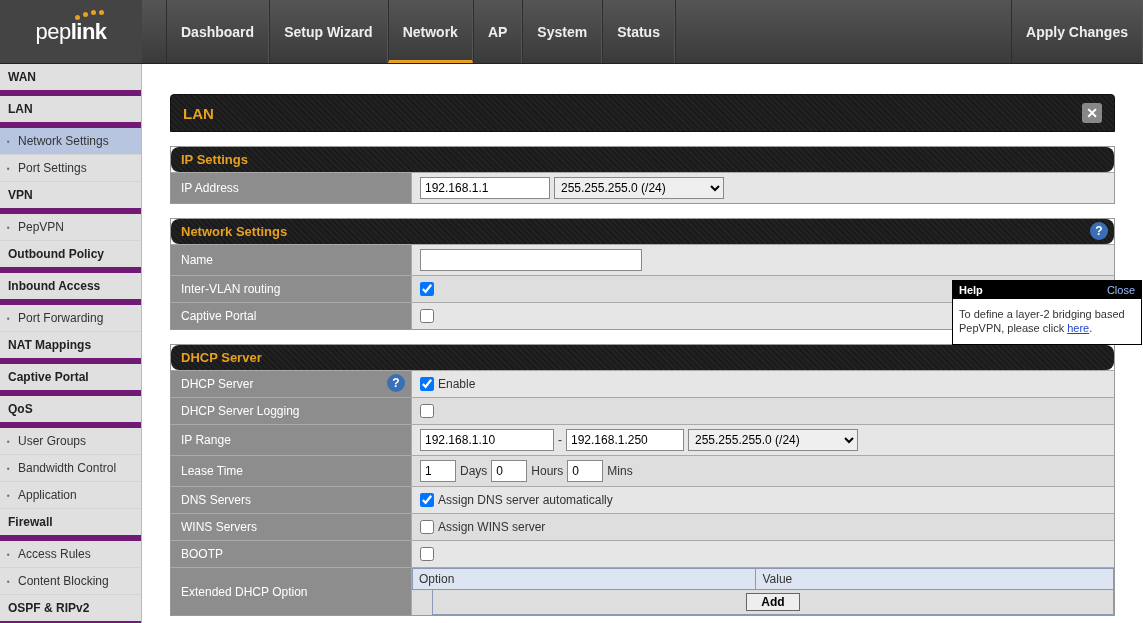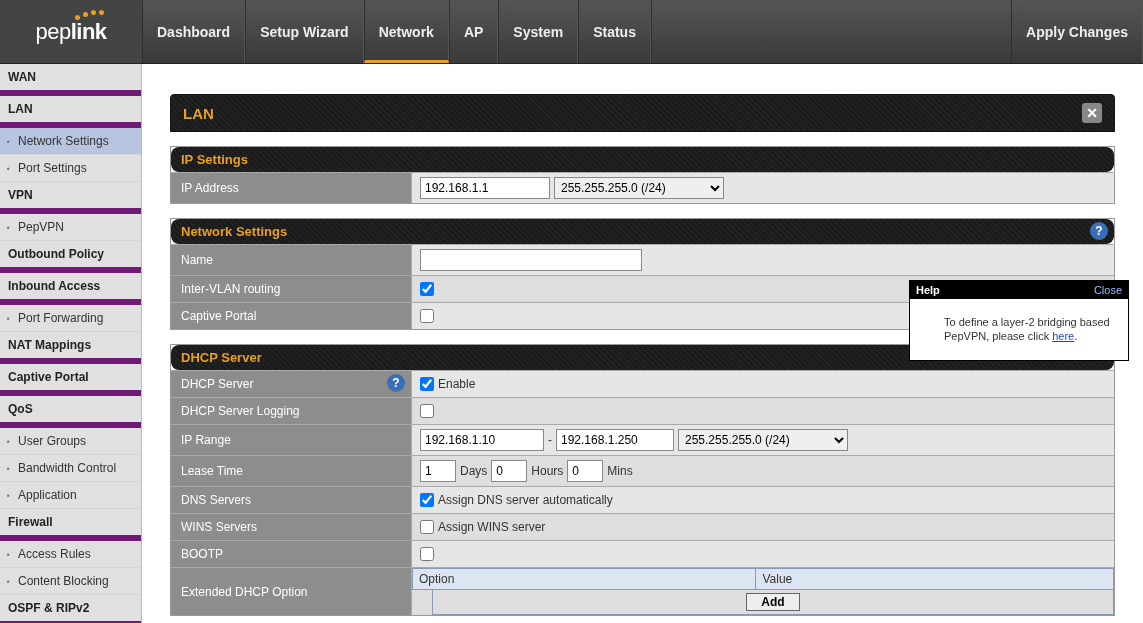--- a/index.html
+++ b/index.html
@@ -9,21 +9,21 @@
     .topnav { background: linear-gradient(#555, #3a3a3a); height: 64px; display: flex; align-items: stretch; border-bottom: 1px solid #222; }
     .logo { width: 142px; display: flex; align-items: center; justify-content: center; background: #444; position: relative; }
     .logo-text { color: #fff; font-size: 22px; font-weight: bold; letter-spacing: -0.5px; }
     .logo-text .pep { font-weight: normal; }
     .logo-dots { position: absolute; top: 4px; left: 75px; width: 40px; height: 10px; }
     .logo-dots span { display: inline-block; width: 5px; height: 5px; border-radius: 50%; background: #e8a020; margin-right: 3px; }
     .logo-dots span:nth-child(1){ transform: translateY(5px); }
     .logo-dots span:nth-child(2){ transform: translateY(2px); }
     .logo-dots span:nth-child(3){ transform: translateY(0px); }
     .logo-dots span:nth-child(4){ transform: translateY(0px); }
-    .topnav-items { display: flex; flex: 1; }
+    .topnav-items { display: flex; flex: 1; margin-left: 24px; }
     .topnav-item { padding: 0 14px; display: flex; align-items: center; border-left: 1px solid #2e2e2e; border-right: 1px solid #555; color: #eee; font-weight: bold; font-size: 14px; cursor: pointer; }
     .topnav-item.active { border-bottom: 3px solid #e8a020; padding-top: 3px; }
     .topnav-spacer { flex: 1; border-left: 1px solid #2e2e2e; }
     
     .layout { display: flex; }
     .sidebar { width: 142px; background: #e0e0e0; min-height: 576px; border-right: 1px solid #bbb; }
     .sidebar h3 { padding: 6px 8px; font-size: 12px; font-weight: bold; color: #222; border-bottom: 6px solid #701a75; cursor: pointer;}
     .sidebar a { display: block; padding: 6px 8px 6px 18px; font-size: 12px; color: #333; border-bottom: 1px solid #d4d4d4; position: relative; cursor: pointer;}
     .sidebar a::before { content: "▪"; position: absolute; left: 7px; color: #666; font-size: 8px; top: 9px;}
     .sidebar a.selected { background: #b8c5e0; }
@@ -43,24 +43,24 @@
     input[type=text]{ border:1px solid #888; padding:10px 4px; font-size:12px; height:22px;}
     select { border:1px solid #888; padding:1px 2px; font-size:12px; height:22px;}
     input[type=checkbox]{ width:14px; height:14px; }
     .ext-table { width:100%; border-collapse:collapse; border:1px solid #8a99b5;}
     .ext-table th { background:#dde5f2; border:1px solid #8a99b5; text-align:left; padding:3px 6px; font-weight:normal; color:#333;}
     .ext-table td { border:1px solid #8a99b5; padding:4px; text-align:center; color:#777; font-style:italic;}
     .ext-add { text-align:center; padding:3px; border:1px solid #8a99b5; border-top:none;margin-left:20px;}
     .btn-add { background:#eee; border:1px solid #666; padding:1px 14px; font-weight:bold; cursor:pointer; font-size:12px;}
     
     
-    .tooltip { position:absolute; right:14px; top:216px; width:220px; border:1px solid #000; font-size:11px; background:#fff;}
+    .tooltip { position:absolute; right:1px; top:216px; width:190px; border:1px solid #000; font-size:11px; background:#fff;}
     .tooltip-h { background:#000; color:#fff; padding:3px 6px; display:flex; justify-content:space-between; font-weight:bold;}
     .tooltip-h a {color:#99bbff; cursor:pointer; font-weight:normal;text-align:right;}
-    .tooltip-b { padding:16px 6px; line-height:1.3;margin-left:28px;}
+    .tooltip-b { padding:8px 6px; line-height:1.3;}
     .tooltip-b a{ color:#2244cc; text-decoration:underline; cursor:pointer;}
   </style>
 </head>
 <body>
 
 <div class="topnav">
   <div class="logo">
     <div class="logo-dots"><span></span><span></span><span></span><span></span></div>
     <span class="logo-text"><span class="pep">pep</span>link</span>
   </div>
@@ -155,21 +155,21 @@
       </div>
       <div class="row alt">
         <div class="lbl">DHCP Server Logging</div>
         <div class="val">
             <input type="checkbox" style="">
           </div>
       </div>
       <div class="row">
         <div class="lbl">IP Range</div>
         <div class="val">
-          <input type="text" style="width: 124px;" value="192.168.1.10">
+          <input type="text" style="width: 134px;" value="192.168.1.10">
           <span>-</span>
           <input type="text" style="width: 118px;" value="192.168.1.250">
           <select style="width:170px"><option>255.255.255.0 (/24)</option></select>
         </div>
       </div>
       <div class="row alt">
         <div class="lbl">Lease Time</div>
         <div class="val">
           <input type="text" style="width: 36px;" value="1">
           <span>Days</span>

